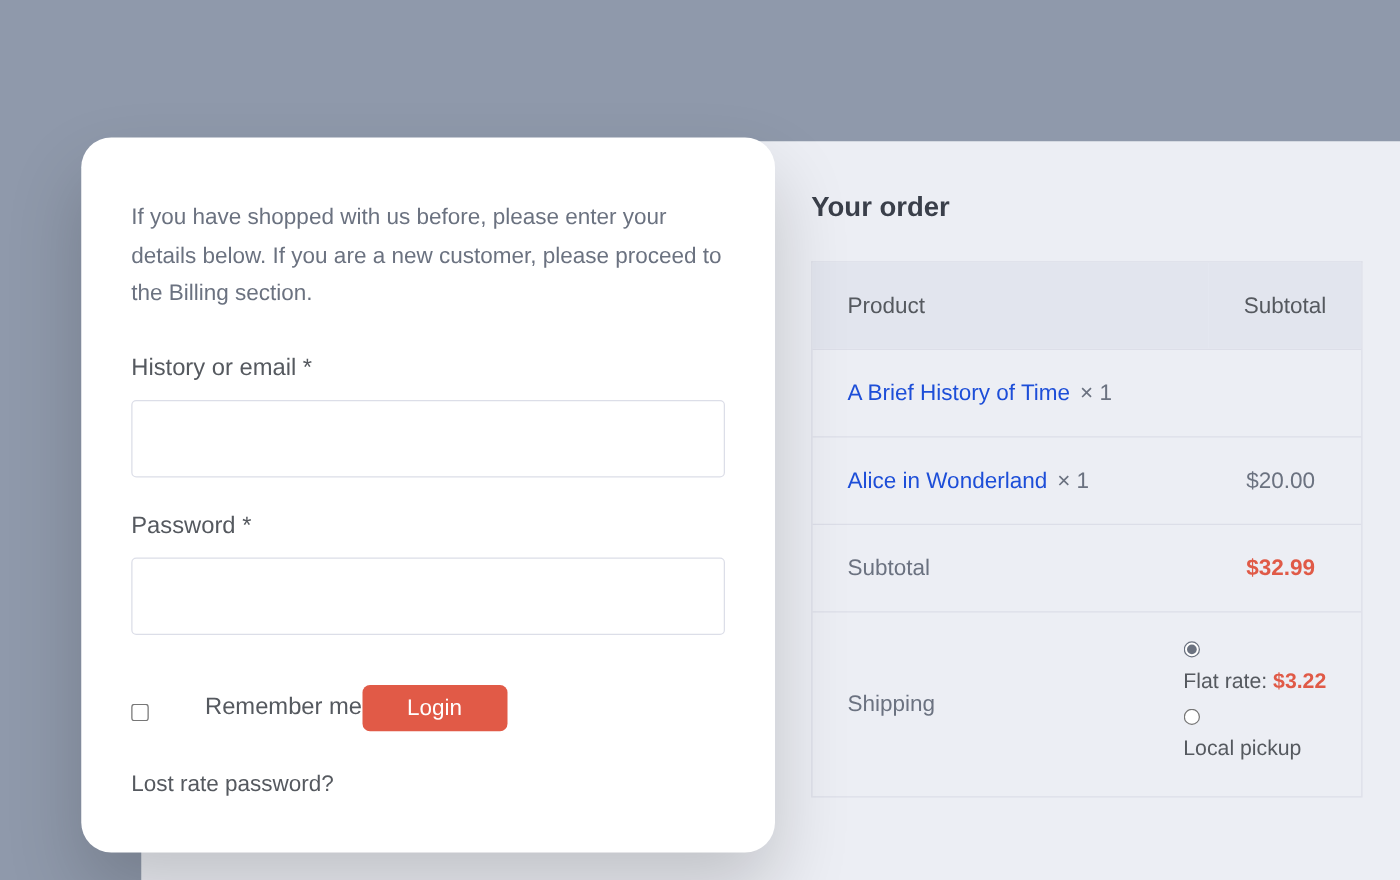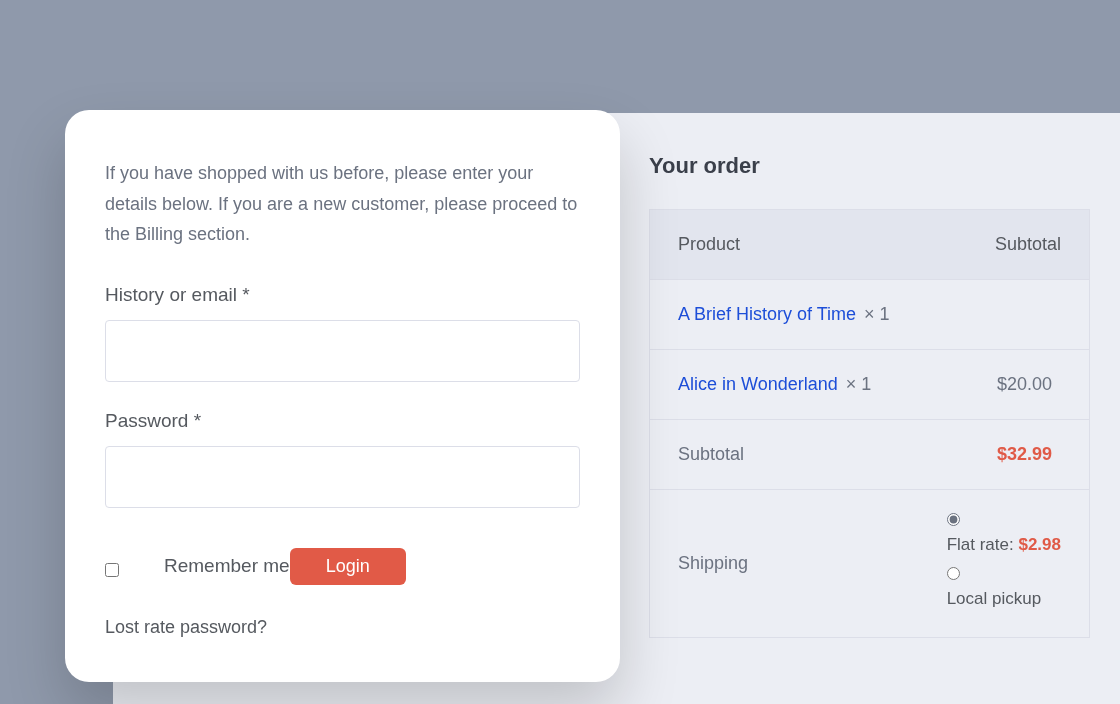--- a/index.html
+++ b/index.html
@@ -192,21 +192,21 @@
     <div class="order-row">
       <div class="order-cell product">Subtotal</div>
       <div class="order-cell right accent">$32.99</div>
     </div>
     <div class="order-row shipping-row">
       <div class="order-cell product">Shipping</div>
       <div class="order-cell right">
         <label class="shipping-option">
           <input type="radio" name="shipping" checked="" style="">
           <span class="shipping-option-label">
-            <span>Flat rate: </span><span class="shipping-price">$2.98</span>
+            <span>Flat rate: </span><span class="shipping-price">$3.22</span>
           </span>
         </label>
         <label class="shipping-option">
           <input type="radio" name="shipping" style="">
           <span class="shipping-option-label">Local pickup</span>
         </label>
       </div>
     </div>
   </div>
 </div>

